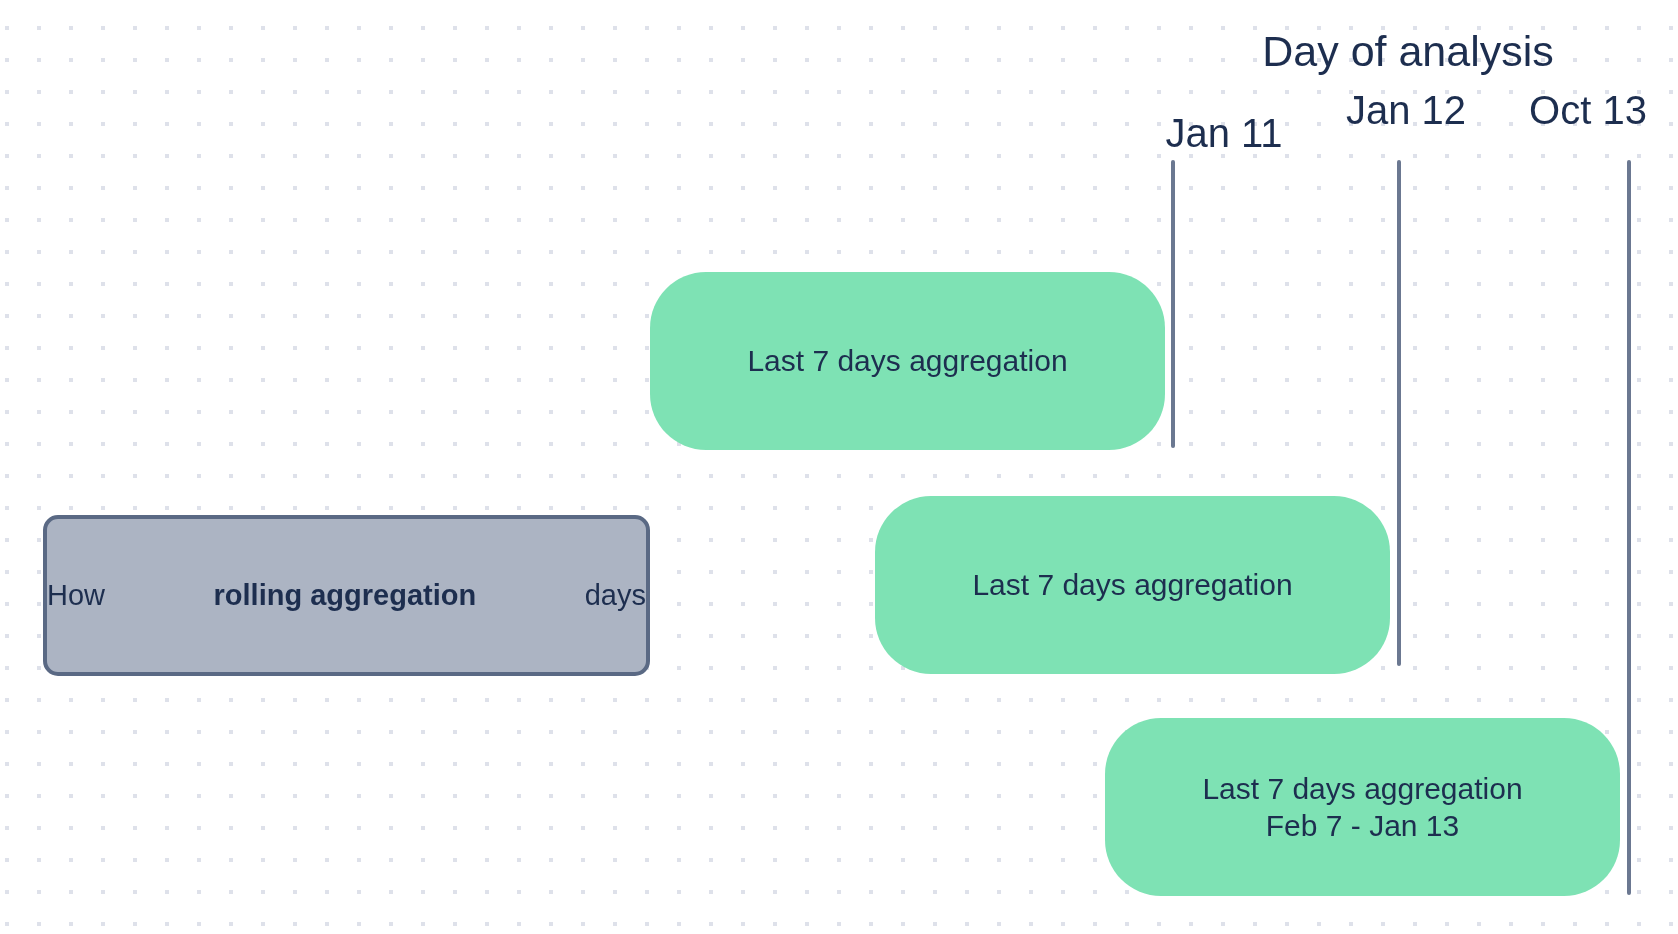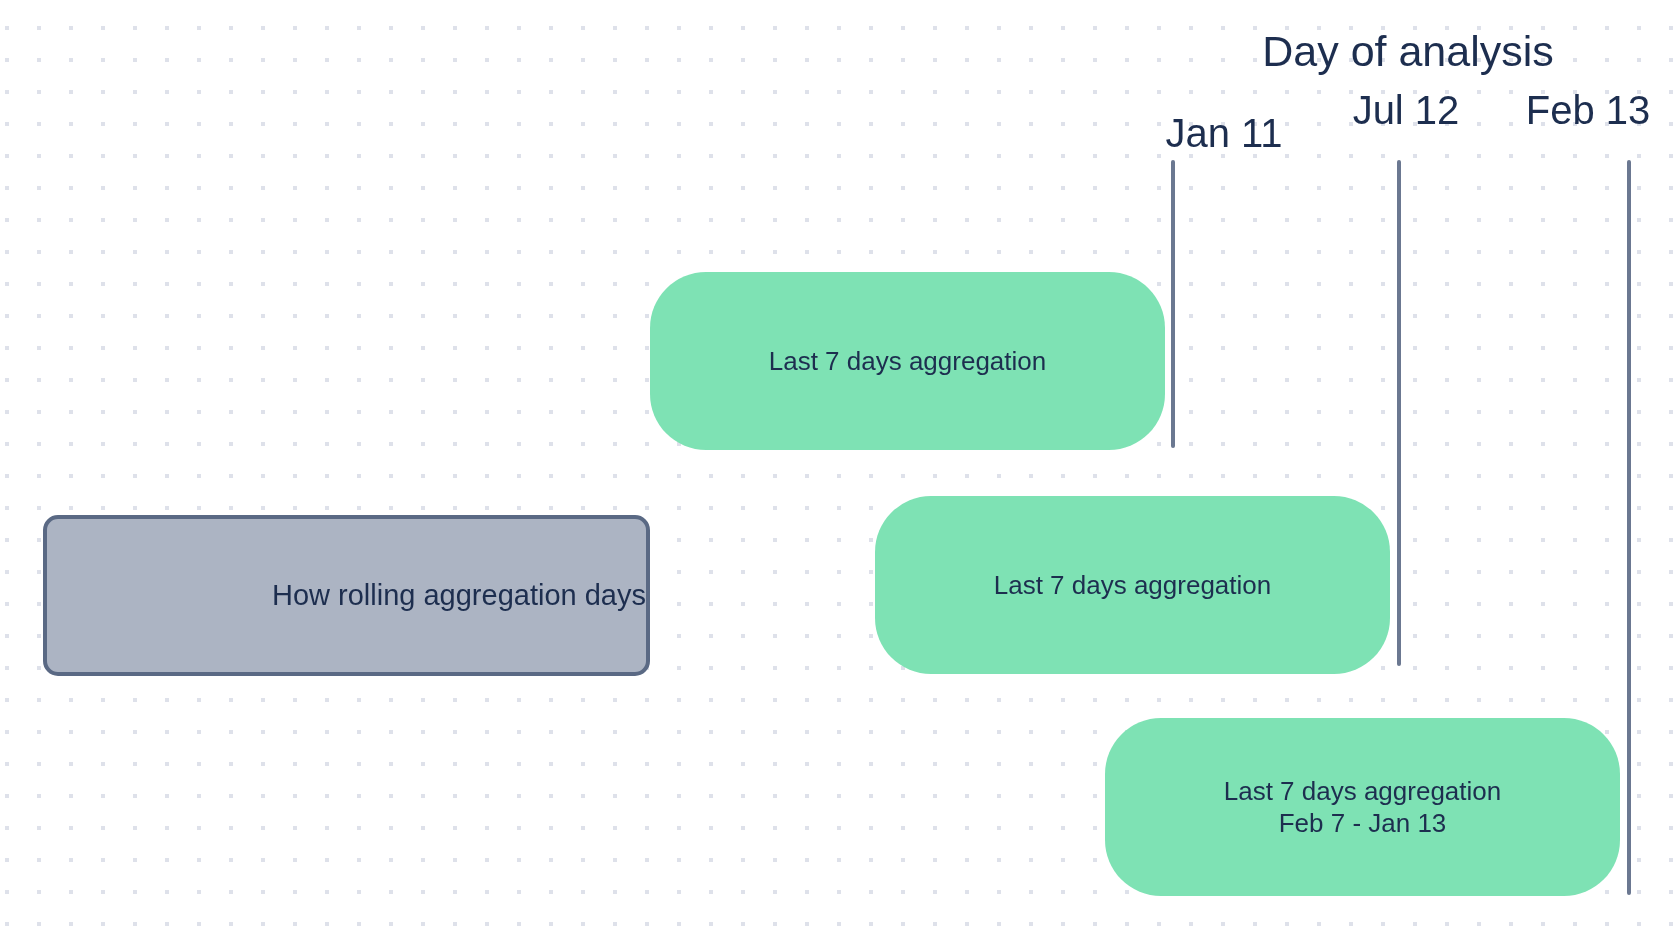--- a/index.html
+++ b/index.html
@@ -56,57 +56,57 @@
   .agg-box {
     position: absolute;
     width: 515px;
     height: 178px;
     background: #7ee2b4;
     border-radius: 56px;
     display: flex;
     flex-direction: column;
     align-items: center;
     justify-content: center;
-    font-size: 26px;
+    font-size: 30px;
     line-height: 1.25;
     color: #1d2e4f;
   }
   .b1 { left: 650px;  top: 272px; }
   .b2 { left: 875px;  top: 496px; }
   .b3 { left: 1105px; top: 718px; }
   .title-box {
     position: absolute;
     left: 43px;
     top: 515px;
     width: 607px;
     height: 161px;
     box-sizing: border-box;
     background: #acb4c3;
     border: 4px solid #5a6984;
     border-radius: 15px;
     display: flex;
     align-items: center;
-    justify-content: flex-end;
+    justify-content: space-between;
     text-align: center;
     font-size: 29px;
     color: #1d2e4f;
     white-space: pre;
   }
-  .title-box b { font-weight: 400; }
+  .title-box b { font-weight: 700; }
 </style>
 </head>
 <body>
 
 <div class="canvas">
 
   <div class="title">Day of analysis</div>
 
   <div class="date-label d1">Jan 11</div>
-  <div class="date-label d2">Jul 12</div>
-  <div class="date-label d3">Feb 13</div>
+  <div class="date-label d2">Jan 12</div>
+  <div class="date-label d3">Oct 13</div>
 
   <div class="vline l1"></div>
   <div class="vline l2"></div>
   <div class="vline l3"></div>
 
   <div class="agg-box b1">
     <div>Last 7 days aggregation</div>
   </div>
 
   <div class="agg-box b2">

